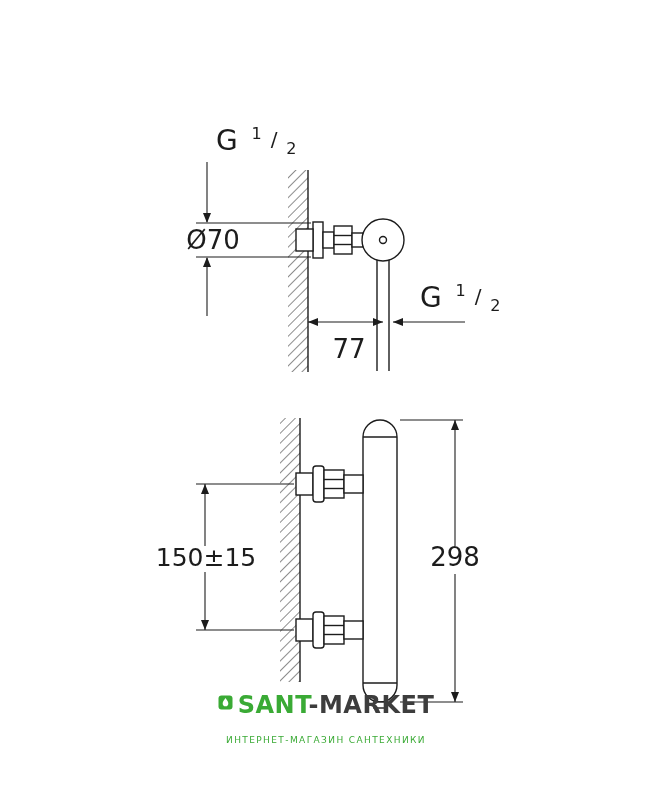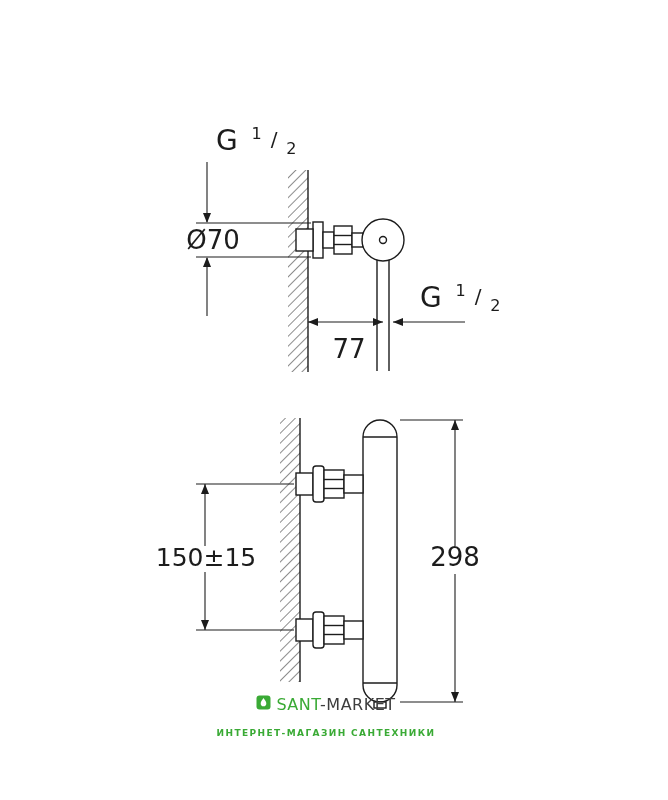--- a/index.html
+++ b/index.html
@@ -5,24 +5,24 @@
   html,body{margin:0;padding:0;background:#ffffff;}
   .stage{
     position:relative;width:652px;height:800px;background:#ffffff;overflow:hidden;
     font-family:"DejaVu Sans","Liberation Sans",sans-serif;
   }
   svg{display:block;}
   svg text{font-family:"DejaVu Sans","Liberation Sans",sans-serif;fill:#1c1c1c;}
   .footer{position:absolute;left:0;top:694px;width:100%;text-align:center;}
   .brand-row{display:flex;align-items:flex-start;justify-content:center;gap:5px;}
   .brand-icon{margin-top:1px;}
-  .brand-text{font-size:16px;font-weight:normal;letter-spacing:0.5px;line-height:22px;}
+  .brand-text{font-size:24px;font-weight:bold;letter-spacing:0.5px;line-height:22px;}
   .brand-primary{color:#3aaa35;}
   .brand-secondary{color:#3d3d3d;}
-  .tagline{margin-top:12px;color:#3aaa35;font-size:9px;font-weight:700;letter-spacing:1.4px;}
+  .tagline{margin-top:19px;color:#3aaa35;font-size:9px;font-weight:400;letter-spacing:1.4px;}
 </style>
 </head>
 <body>
 
 <div class="stage">
 
   <svg width="668" height="800" viewBox="0 0 668 800">
     <defs>
       <pattern id="hatch" width="7" height="7" patternUnits="userSpaceOnUse" patternTransform="rotate(45)">
         <line x1="0" y1="0" x2="0" y2="7" stroke="#1c1c1c" stroke-width="1"></line>

